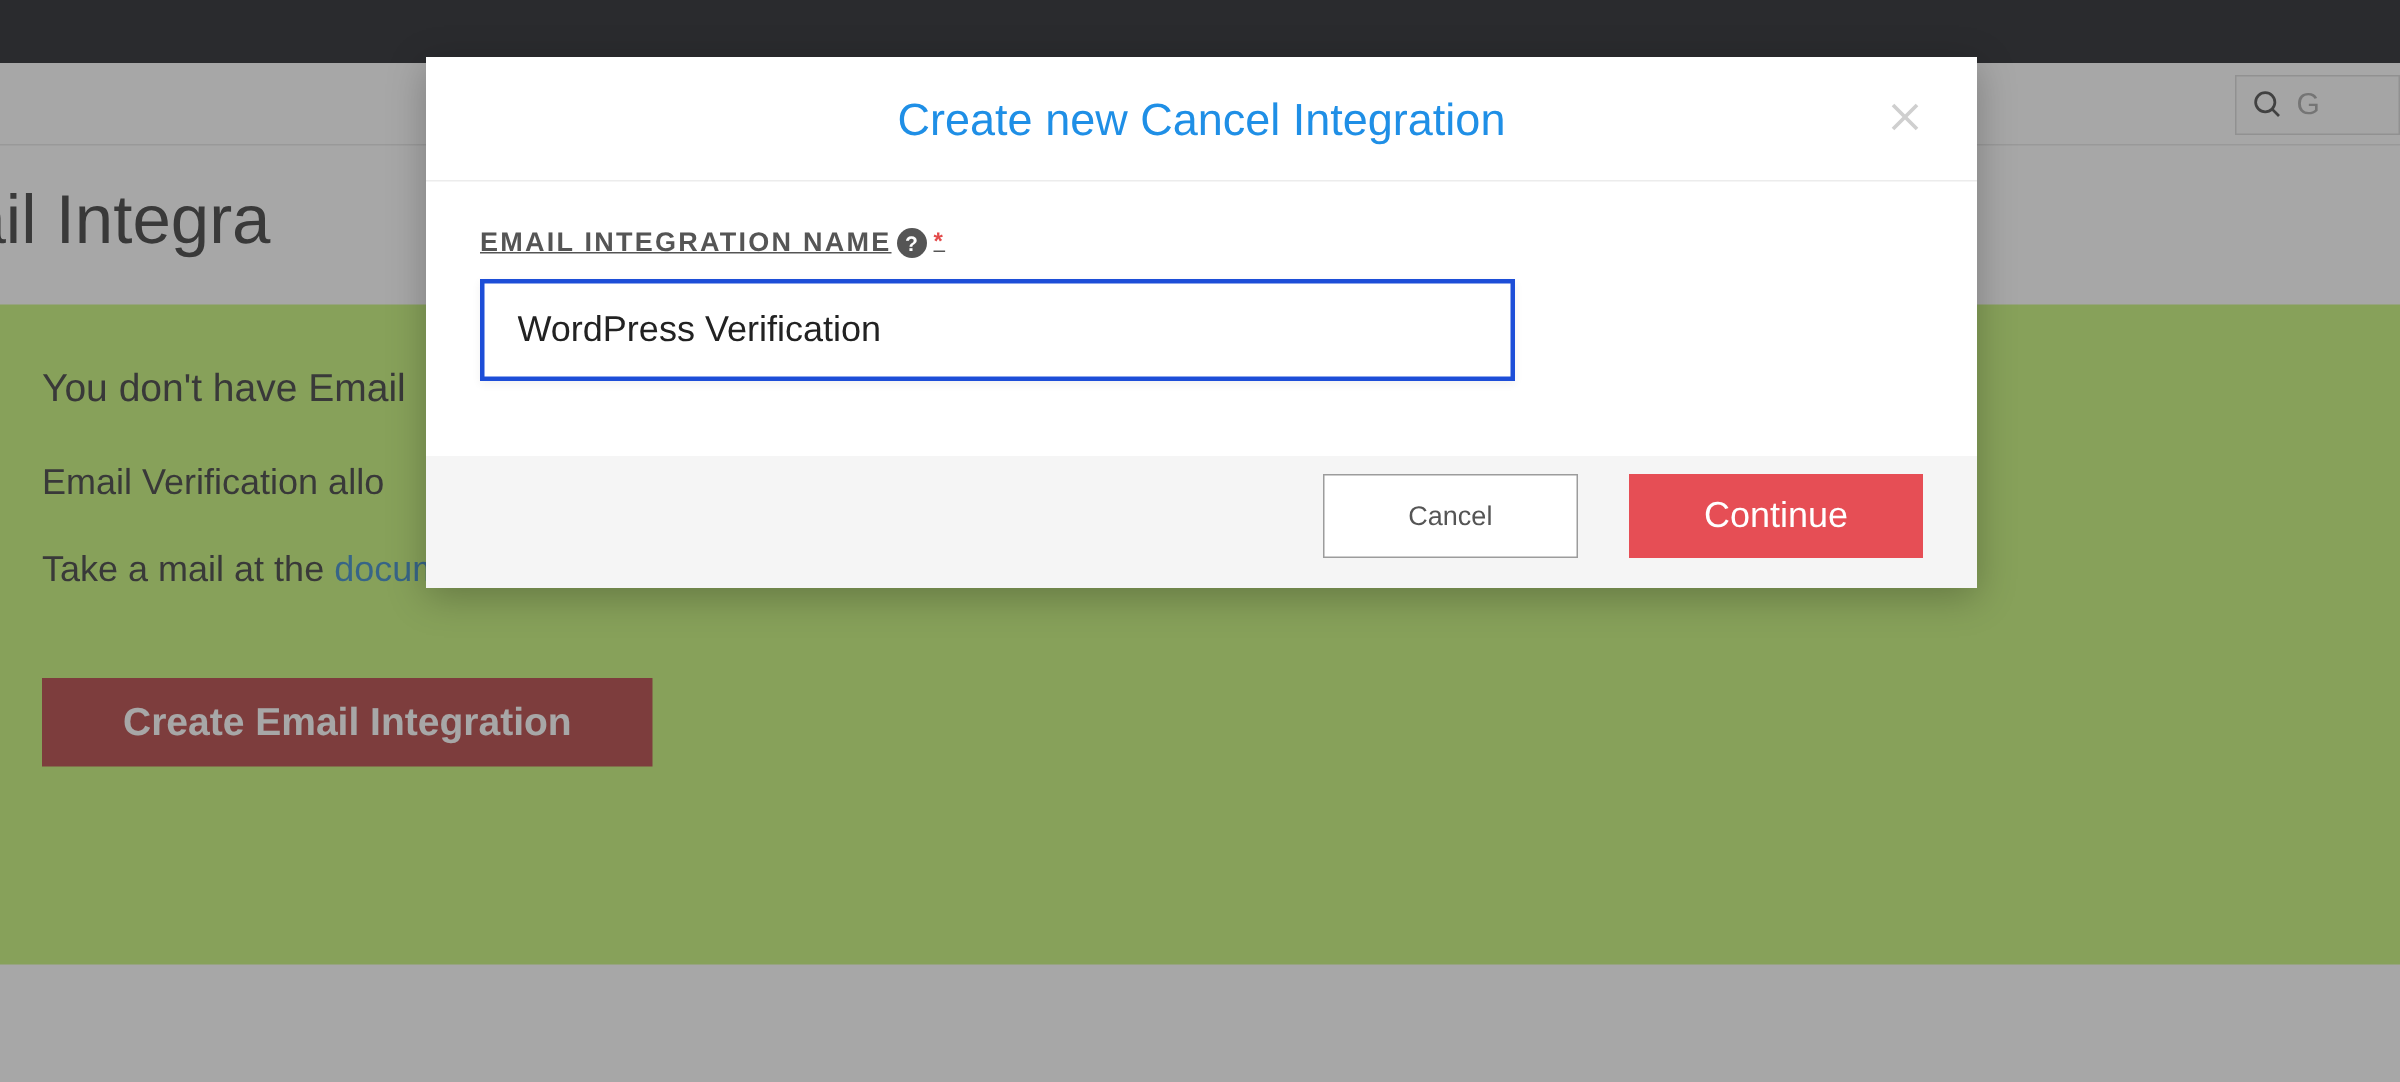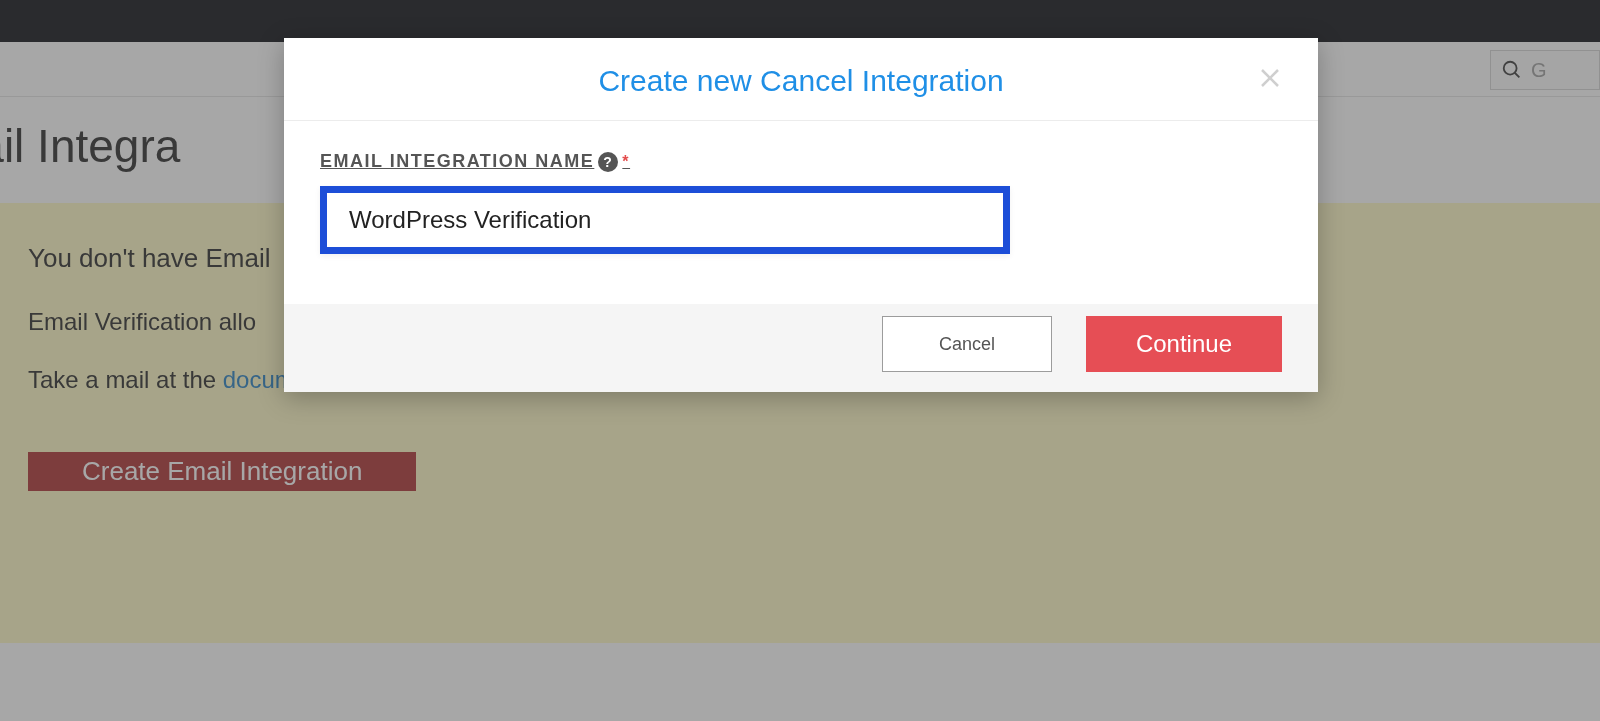--- a/index.html
+++ b/index.html
@@ -43,21 +43,21 @@
     }
     .page-title {
       font-size: 46px;
       font-weight: 400;
       color: #222;
       padding: 22px 0 30px 0;
       margin-left: -60px;
       white-space: nowrap;
     }
     .content-area {
-      background: #fef9c3;
+      background: #bef264;
       padding: 40px 28px 60px 28px;
       min-height: 440px;
     }
     .no-integrations {
       font-size: 26px;
       color: #222;
       margin-bottom: 34px;
       font-weight: 500;
     }
     .desc-line {
@@ -68,22 +68,22 @@
     }
     .doc-link {
       color: #1f7abf;
       text-decoration: none;
     }
     .create-btn {
       background: #aa2b2b;
       color: #fff;
       border: none;
       font-size: 26px;
-      font-weight: 400;
-      padding: 4px 54px;
+      font-weight: 700;
+      padding: 14px 54px;
       cursor: pointer;
       margin-top: 28px;
     }
     .overlay {
       position: absolute;
       inset: 0;
       background: rgba(80,80,80,0.5);
       z-index: 10;
     }
     .modal {
@@ -142,21 +142,21 @@
     }
     .required-star {
       color: #e34b4b;
       font-size: 16px;
       vertical-align: super;
       margin-left: 2px;
     }
     .text-input {
       width: 690px;
       height: 68px;
-      border: 7px solid #1d4ed8;
+      border: 3px solid #1d4ed8;
       font-size: 24px;
       padding: 0 22px;
       color: #222;
       outline: none;
       box-shadow: 0 2px 6px rgba(0,0,0,0.06);
     }
     .modal-footer {
       background: #f5f5f5;
       padding: 12px 36px 20px 36px;
       display: flex;

